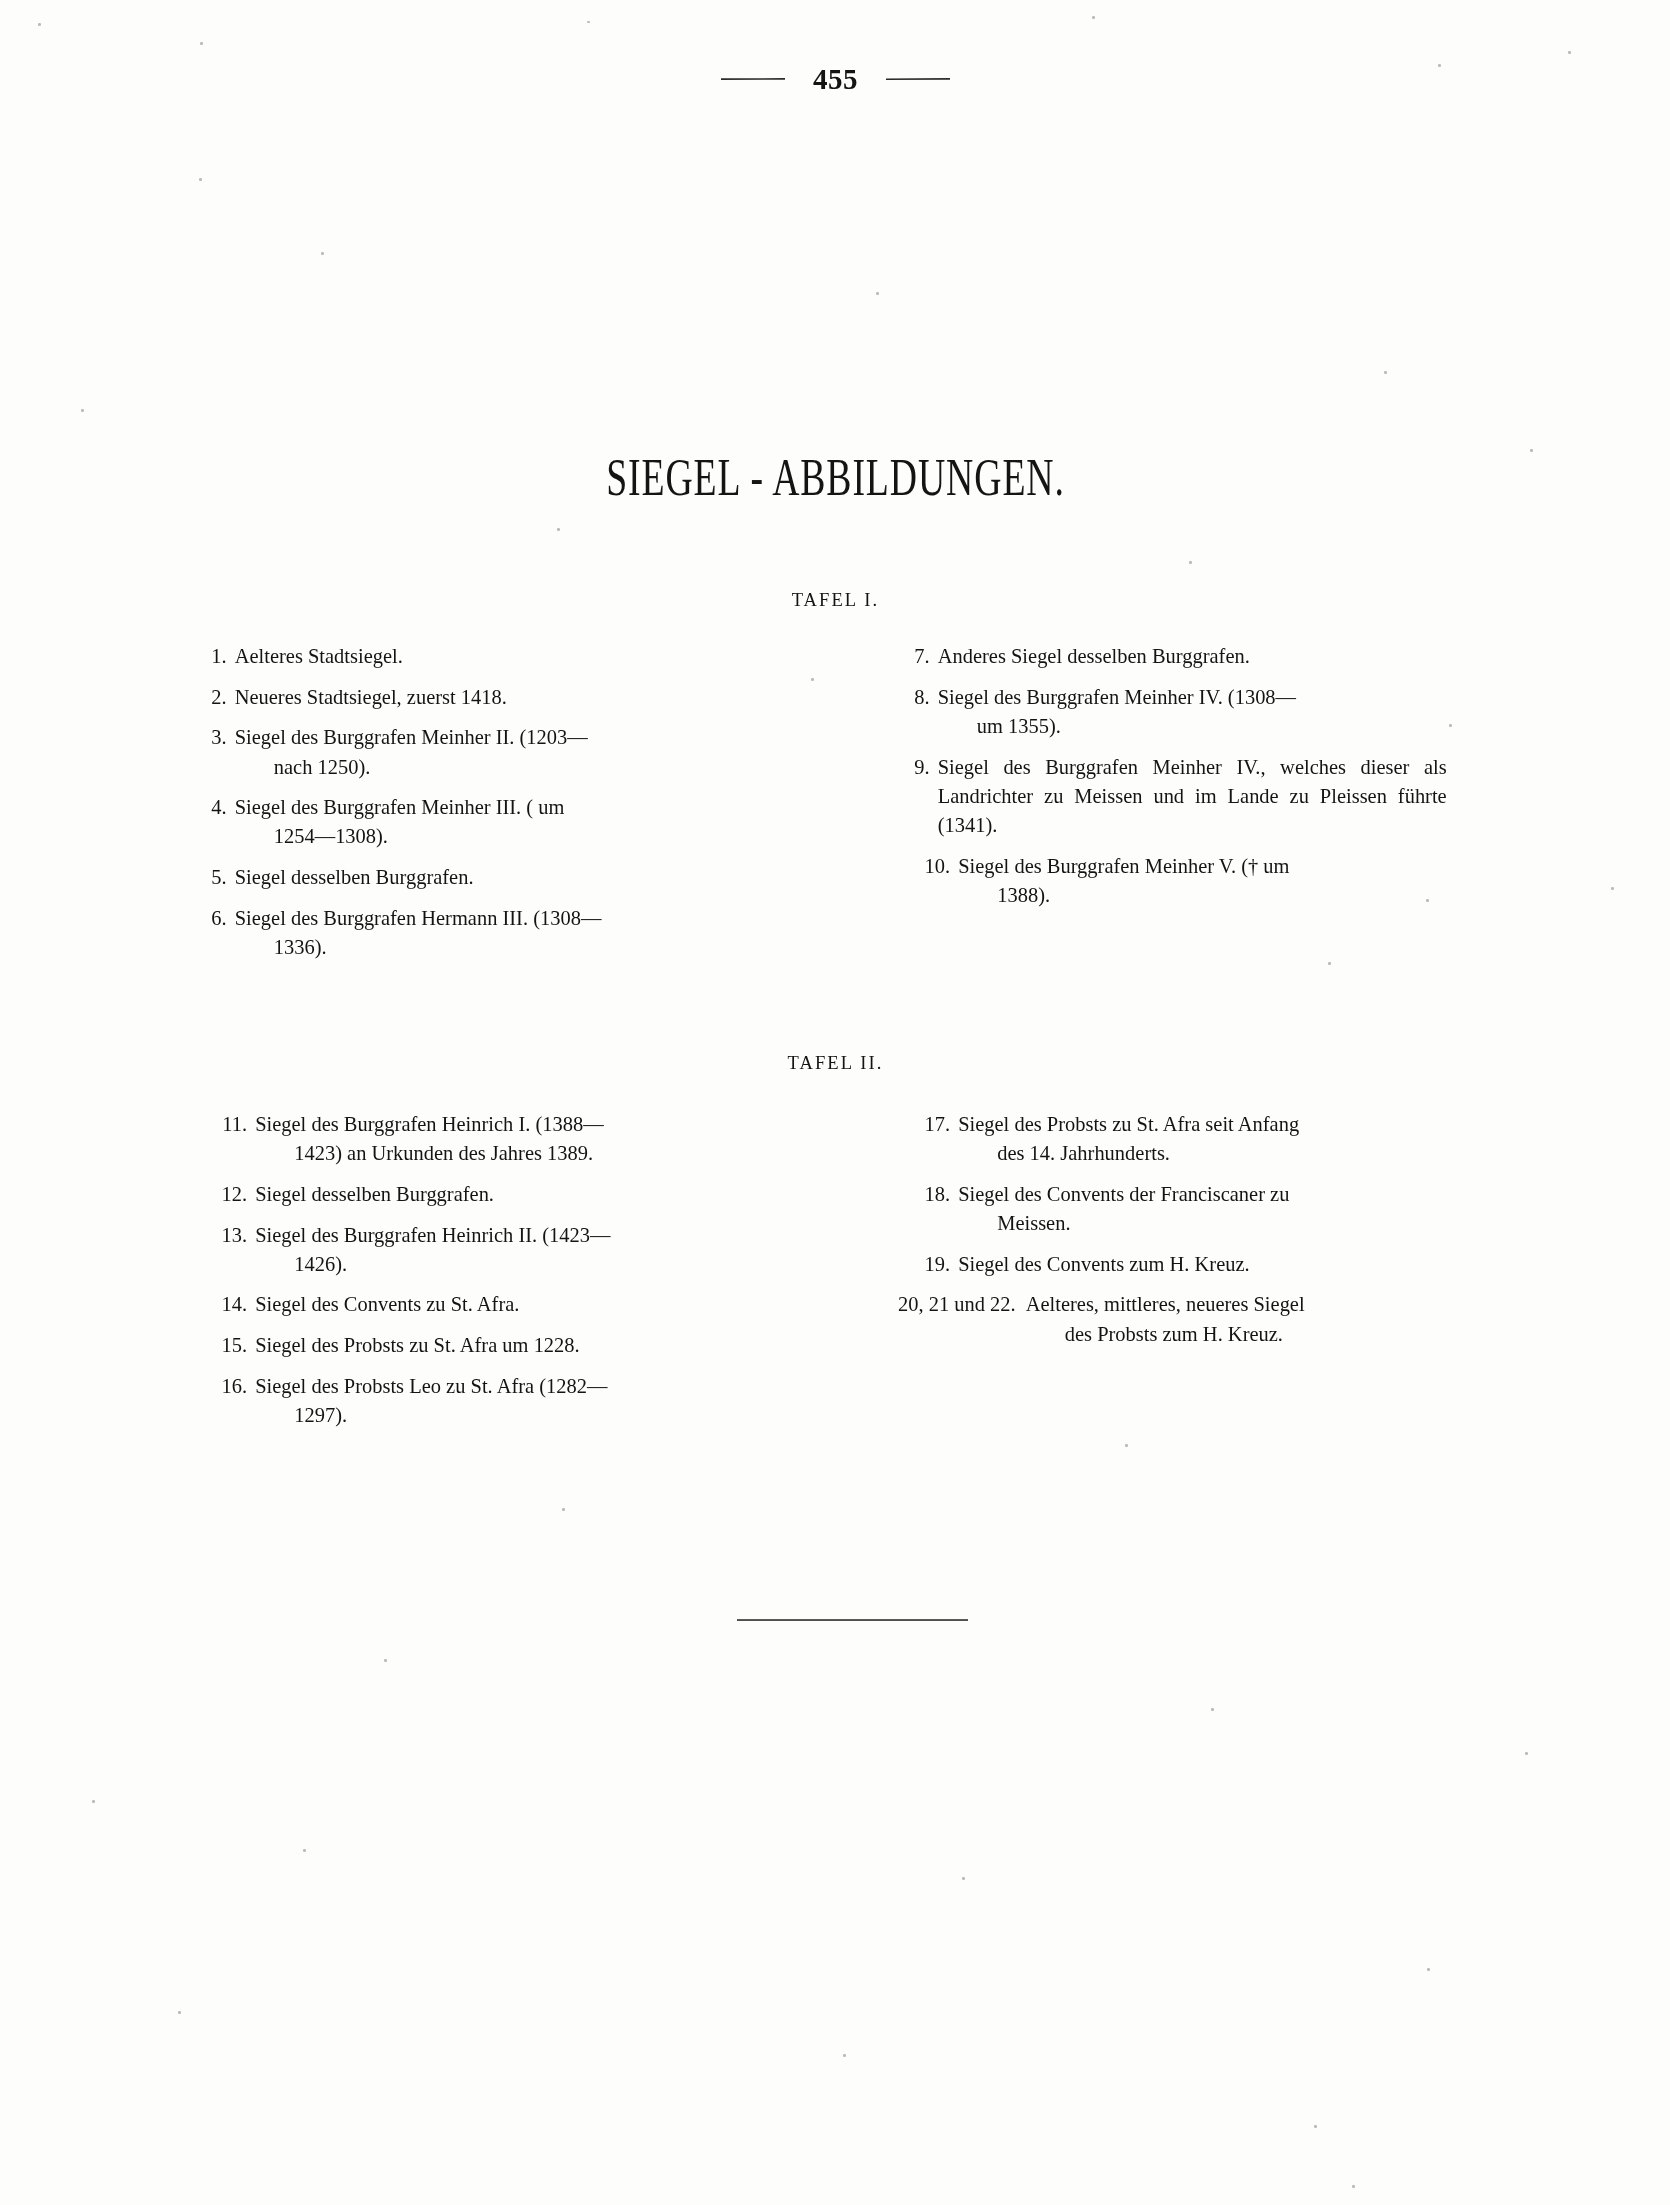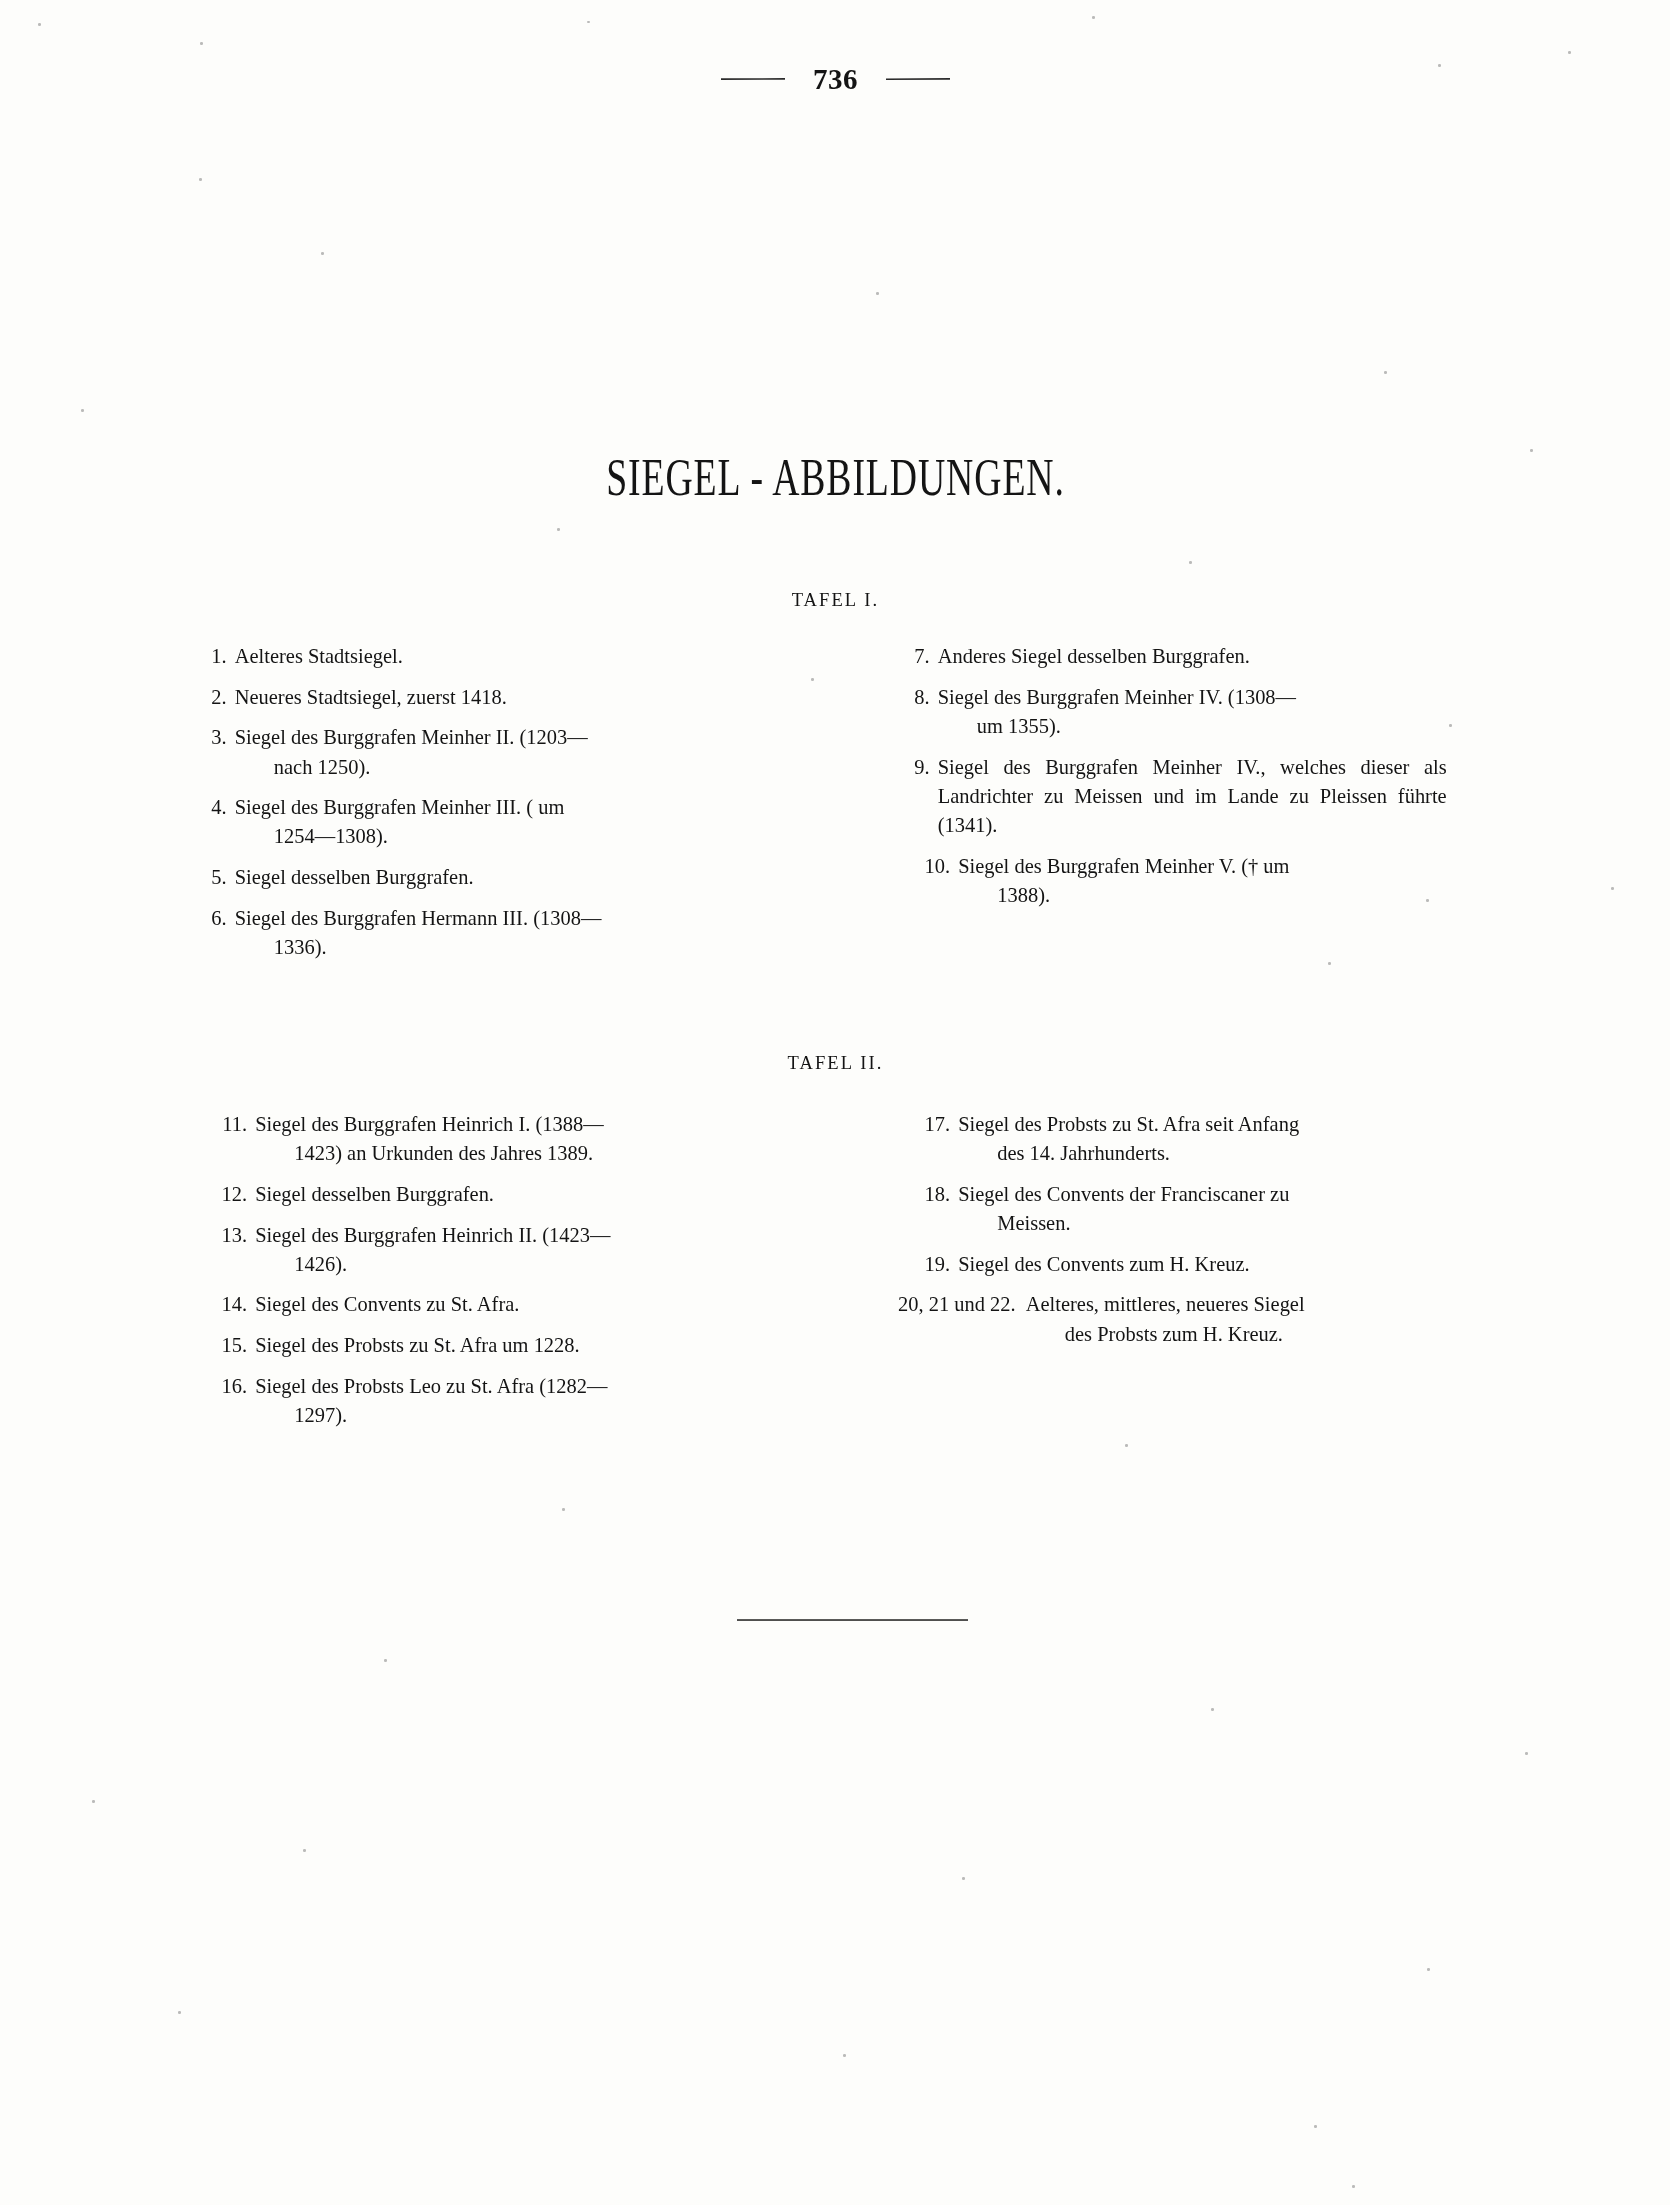--- a/index.html
+++ b/index.html
@@ -154,21 +154,21 @@
     opacity: .6;
   }
 </style>
 </head>
 <body>
 
 <div class="page">
 
   <div class="running-head">
     <span class="rh-rule left"></span>
-    <span class="folio">736</span>
+    <span class="folio">455</span>
     <span class="rh-rule right"></span>
   </div>
 
   <h1 class="doc-title">SIEGEL - ABBILDUNGEN.</h1>
 
   <div class="plate-heading" id="plate-1-heading">TAFEL I.</div>
 
   <div class="plate-block" id="plate-1-body">
     <div class="cols">
 

